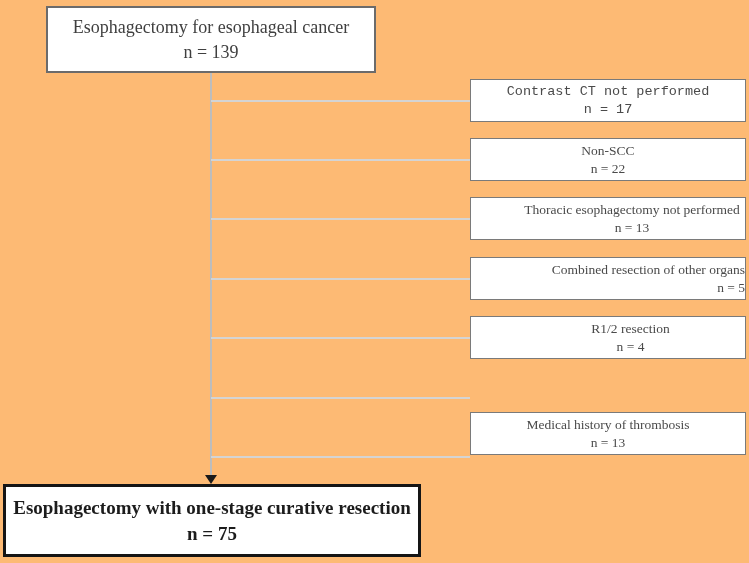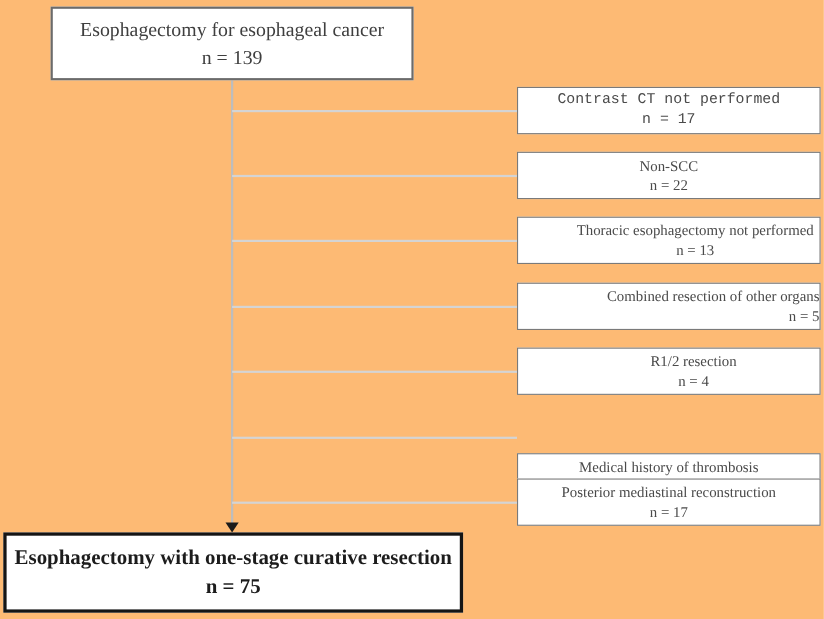--- a/index.html
+++ b/index.html
@@ -118,23 +118,19 @@
     <span class="n-line">n = 5</span>
   </div>
   <div class="box excl-box" style="top: 316px; padding-left: 45px;">
     <span class="label-line">R1/2 resection</span>
     <span class="n-line">n = 4</span>
   </div>
   <div class="box excl-box" style="top: 376px; margin-top: 36px;">
     <span class="label-line">Medical history of thrombosis</span>
     <span class="n-line">n = 13</span>
   </div>
-  <div class="box excl-box" style="top: 435px;">
-    <span class="label-line">Posterior mediastinal reconstruction</span>
-    <span class="n-line">n = 17</span>
-  </div>
 
   <div class="box final-box">
     <span class="label-line">Esophagectomy with one-stage curative resection</span>
     <span class="n-line">n = 75</span>
   </div>
 
 </div>
 
 </body></html>

